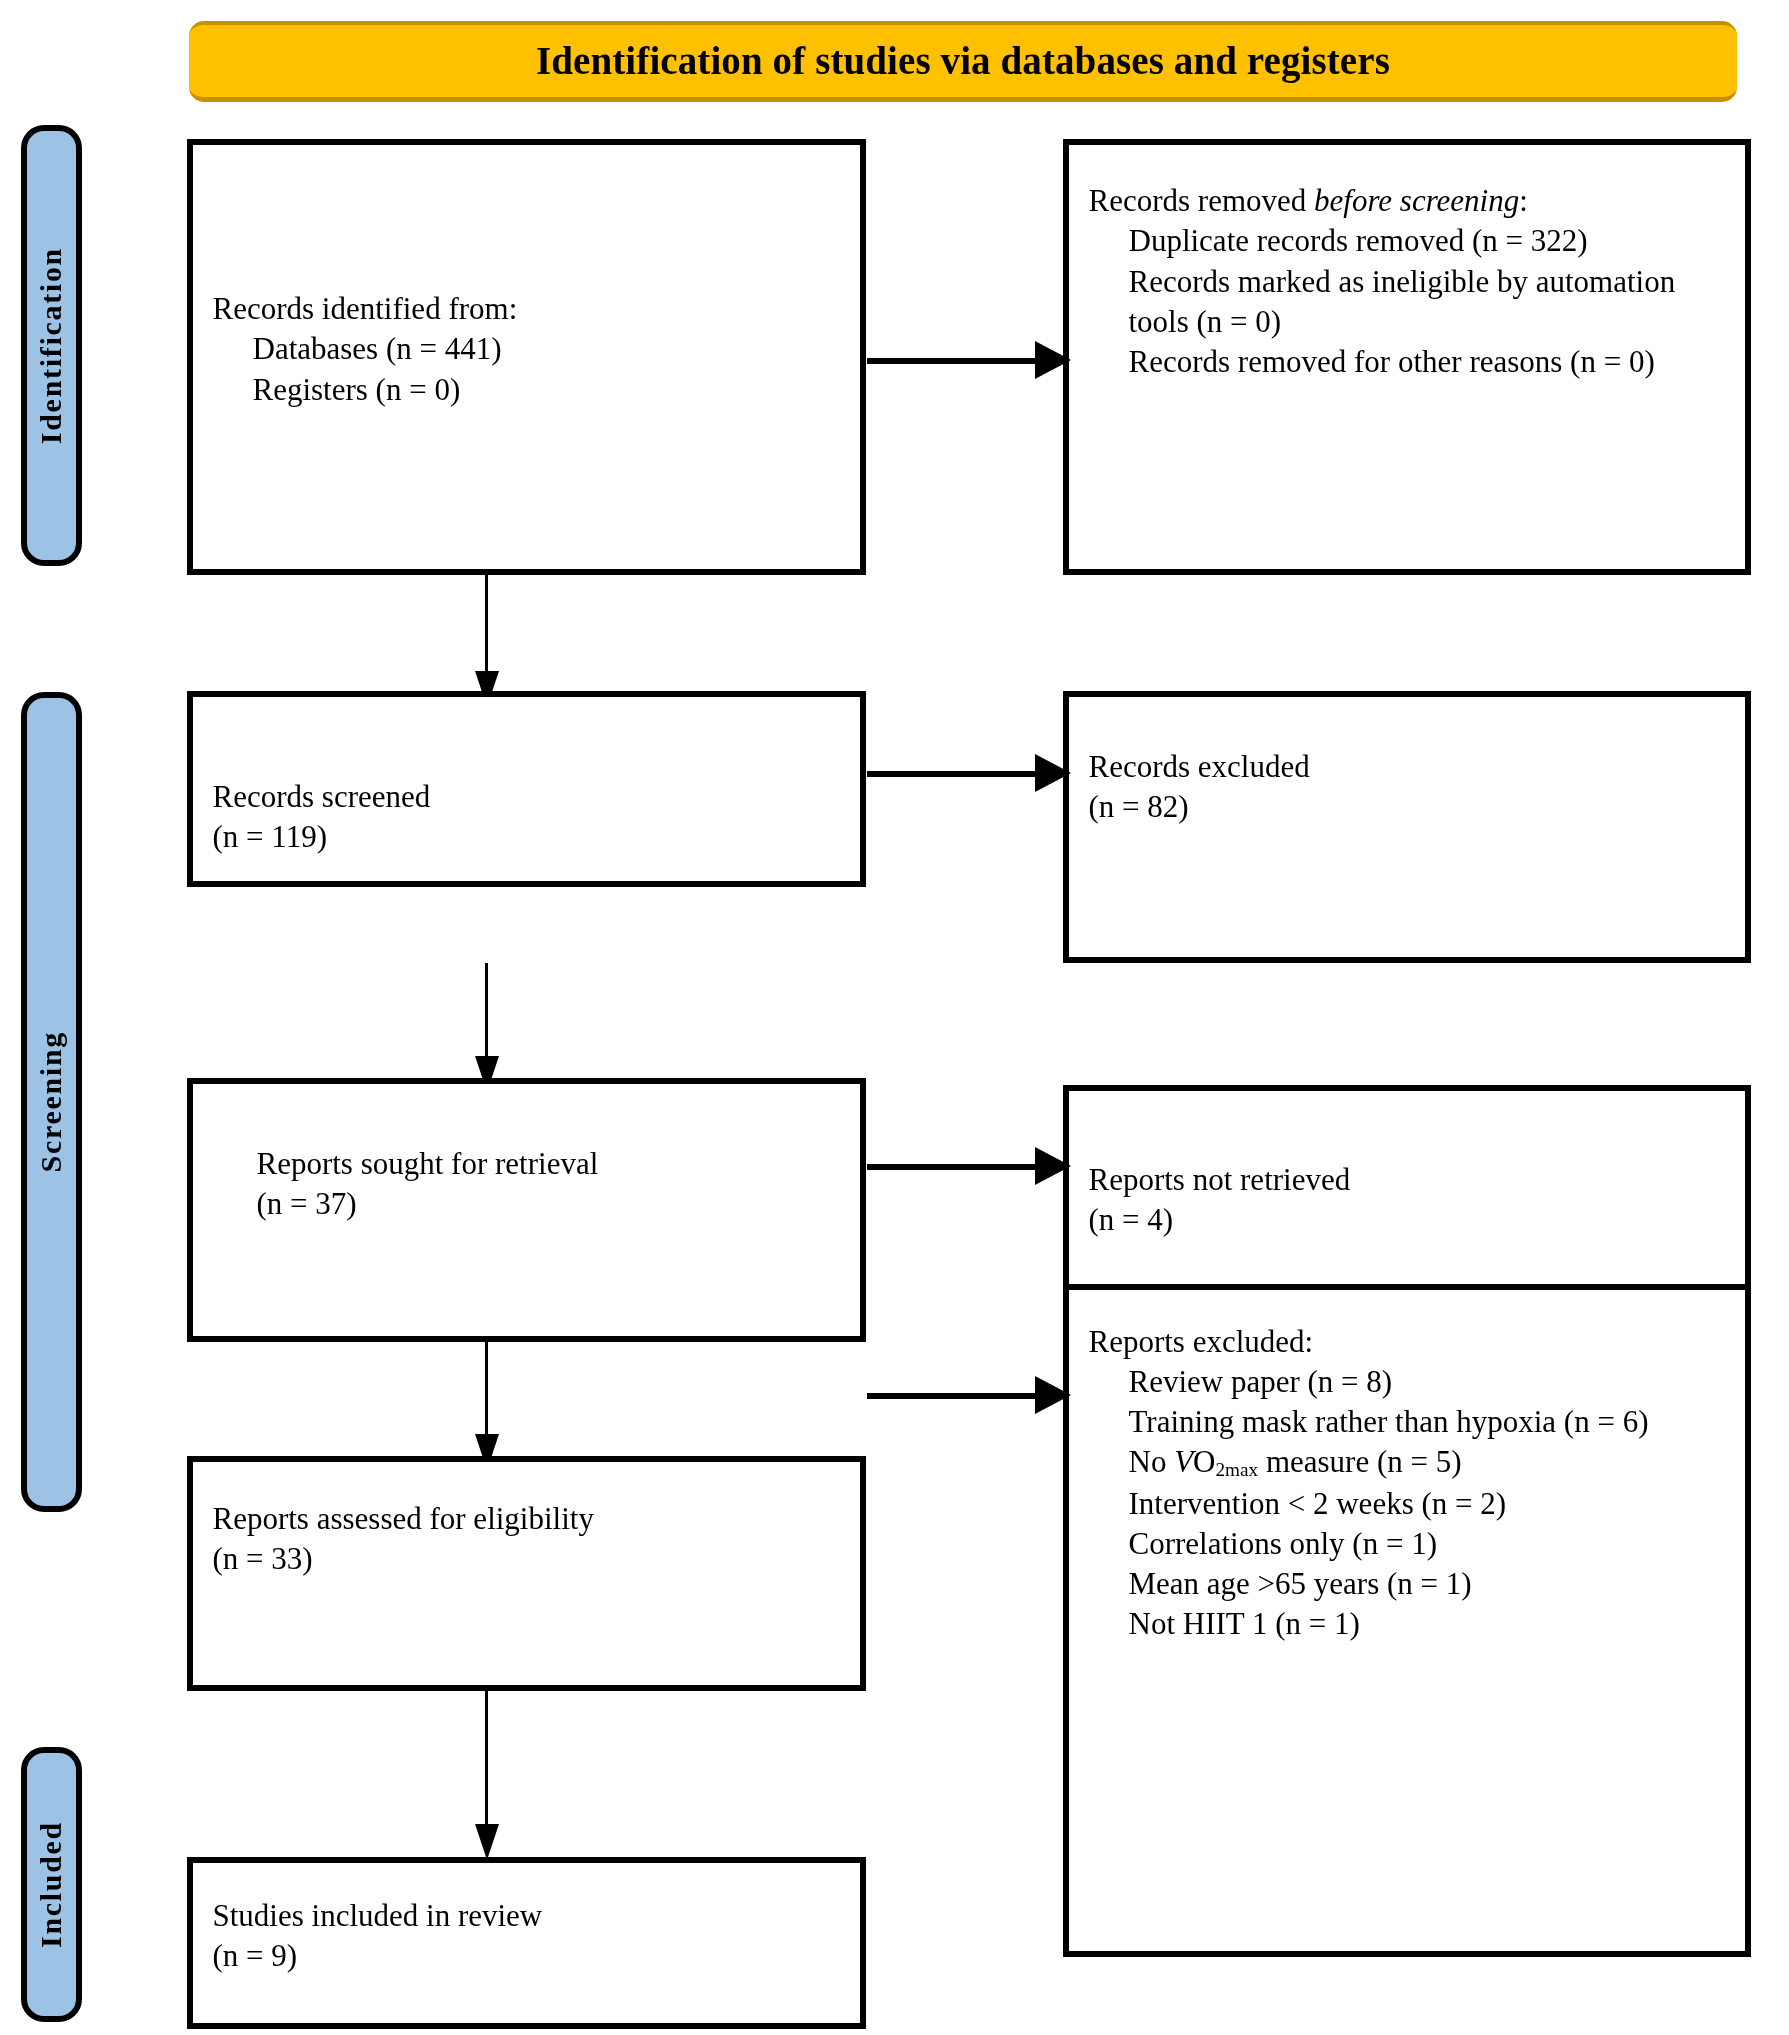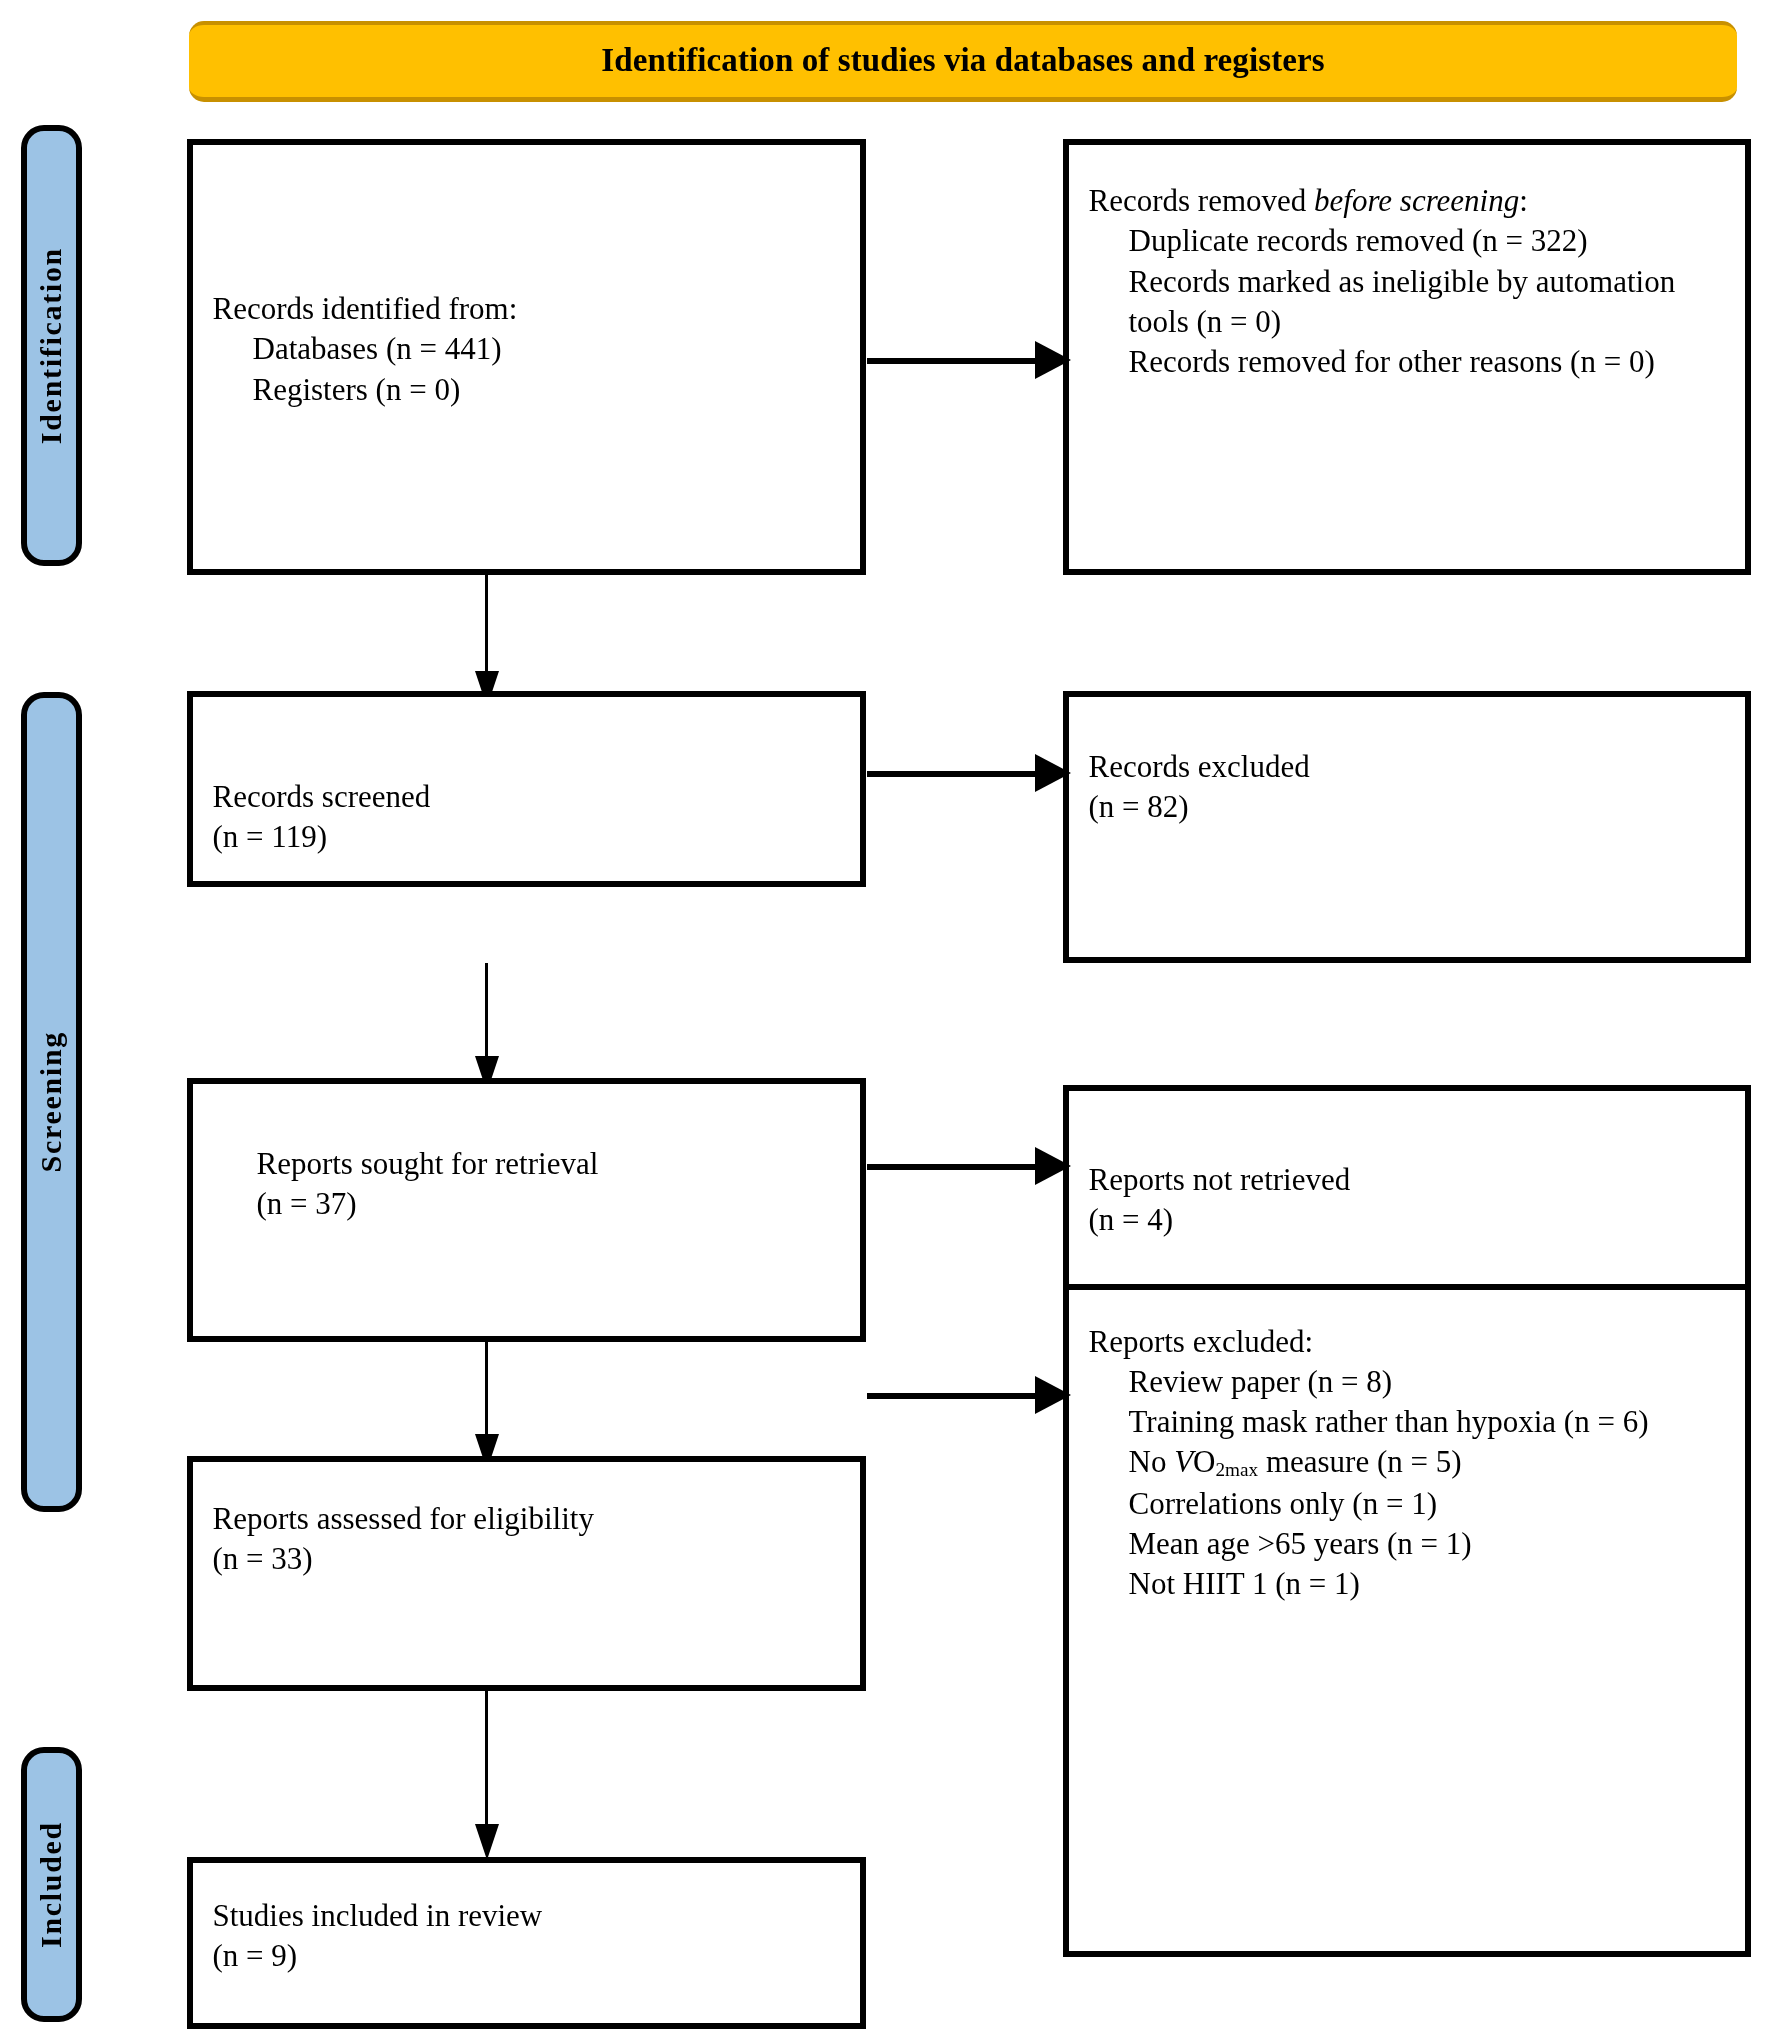--- a/index.html
+++ b/index.html
@@ -29,21 +29,21 @@
     border-radius: 15px;
     border-top: 4px solid #C89000;
     border-bottom: 5.2px solid #C89000;
     box-sizing: border-box;
     display: flex;
     align-items: center;
     justify-content: center;
   }
   .title-banner-text {
     font-weight: bold;
-    font-size: 33px;
+    font-size: 39px;
     color: #000000;
     letter-spacing: 0.1px;
     text-align: right;
     white-space: nowrap;
   }
 
   
   .stage-tab {
     position: absolute;
     background: #9CC3E5;
@@ -219,20 +219,21 @@
   <div class="flowbox" style="left:1063px; top:1284px; width:688px; height:673px;">
     <div class="flowbox-inner" style="top:31.5px;">
       <div class="fline">Reports excluded:</div>
 
       <div class="fline hang">Review paper (n = 8)</div>
 
       <div class="fline hang">Training mask rather than hypoxia (n = 6)</div>
 
       <div class="fline hang"><span>No </span><span class="vitem">V</span><span>O</span><sub>2max</sub><span> measure (n = 5)</span></div>
 
+      <div class="fline hang">Intervention &lt; 2 weeks (n = 2)</div>
 
       <div class="fline hang">Correlations only (n = 1)</div>
 
       <div class="fline hang">Mean age &gt;65 years (n = 1)</div>
 
       <div class="fline hang">Not HIIT 1 (n = 1)</div>
     </div>
   </div>
 
   <div class="hconn" style="left:867px; top:1393px; width:172px;"></div>

